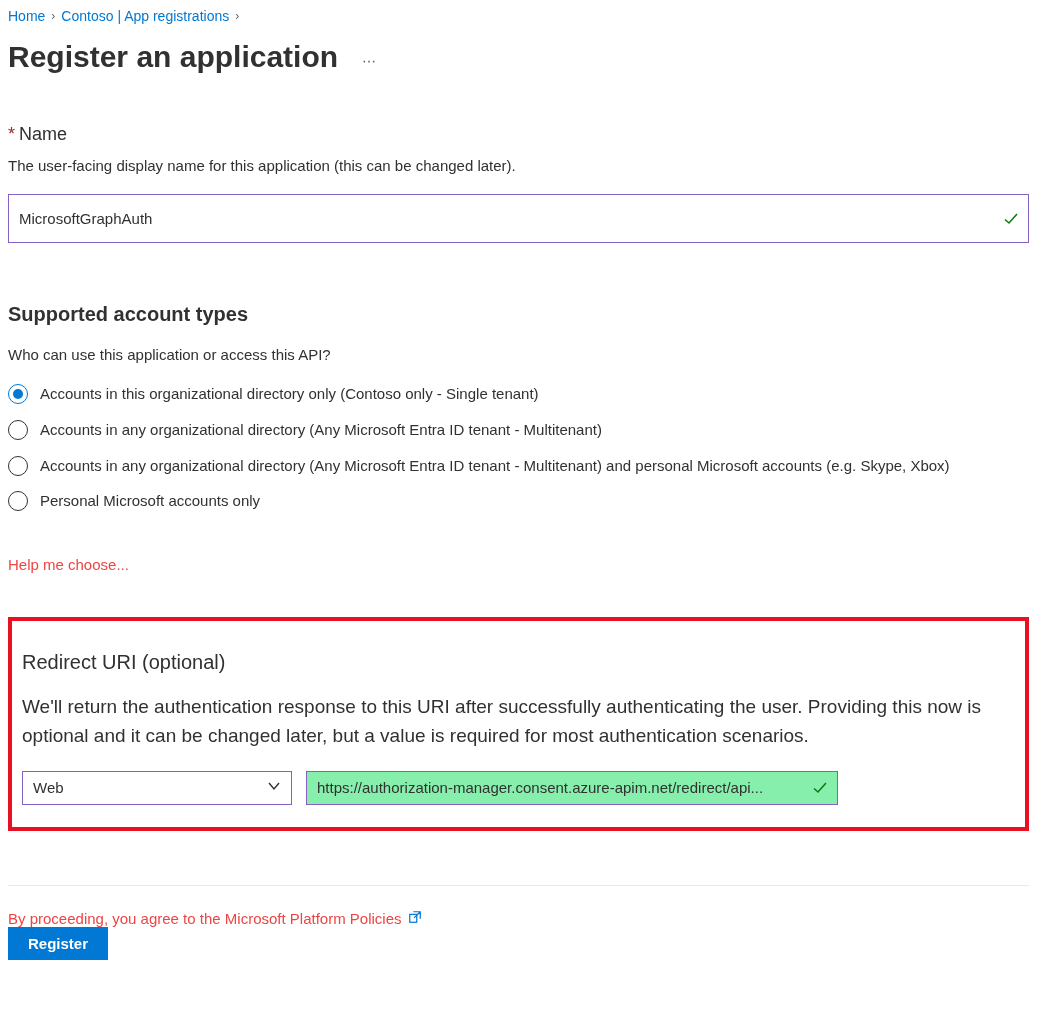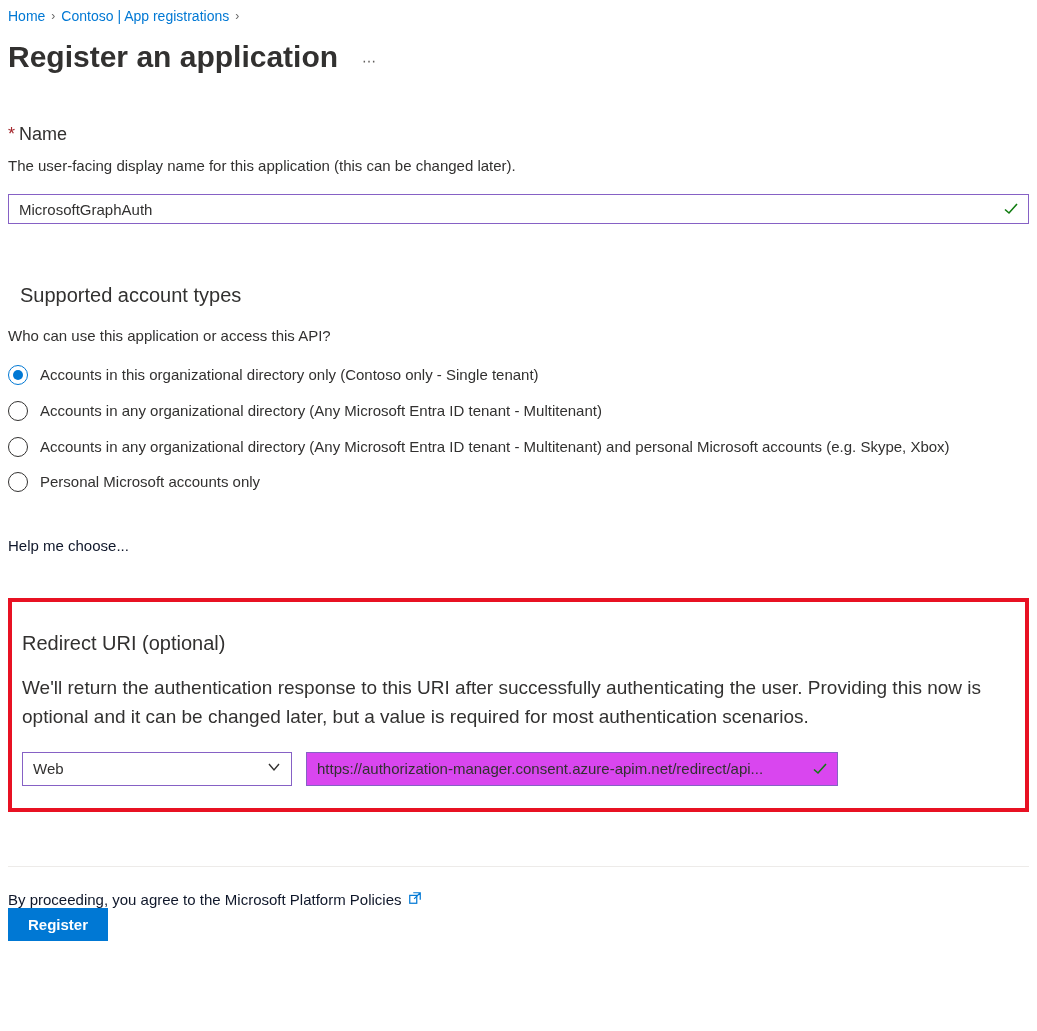--- a/index.html
+++ b/index.html
@@ -28,40 +28,40 @@
     display: inline-block;
   }
   .title-row { display: flex; align-items: center; gap: 20px; margin-bottom: 50px; }
   .more-dots { color: #605e5c; letter-spacing: 2px; cursor: pointer; font-size: 14px; padding-top:14px;}
   .label-row { font-size: 18px; margin-bottom: 12px; }
   .req { color: #a4262c; margin-right: 4px; }
   .help-text { font-size: 15px; color: #323130; margin-bottom: 20px; }
   .name-input-wrap { position: relative; }
   .name-input {
     width: 100%;
-    height: 30px;
+    height: 49px;
     border: 1px solid #8661c5;
     padding: 4px 36px 4px 10px;
     font-size: 15px;
     outline: none;
     background: #fff;
     color:#323130;
   }
   .check-icon {
     position: absolute;
     right: 10px;
     top: 50%;
     transform: translateY(-50%);
     color: #107c10;
   }
   .check-icon svg { display:block; }
   h2 {
     font-size: 20px;
-    font-weight: 400;
-    margin: 60px 0 20px 12px;
+    font-weight: 700;
+    margin: 60px 0 20px 0;
     color: #323130;
   }
   .radio-list { margin-top: 10px; }
   .radio-row {
     display: flex;
     align-items: flex-start;
     gap: 12px;
     margin-bottom: 14px;
     cursor: pointer;
   }
@@ -77,21 +77,21 @@
   .radio-circle.selected::after {
     content: "";
     position: absolute;
     width: 10px; height: 10px;
     border-radius: 50%;
     background: #0078d4;
     top: 50%; left: 50%;
     transform: translate(-50%, -50%);
   }
   .radio-label { font-size: 15px; line-height: 1.45; }
-  .link { color: #0f172a; cursor: pointer; font-size: 15px; display:inline-block; }
+  .link { color: #ef4444; cursor: pointer; font-size: 15px; display:inline-block; }
   .help-me { margin-top: 30px; }
   .highlight-box {
     border: 4px solid #e81123;
     padding: 14px 10px 22px 10px;
     margin-top: 44px;
   }
   .highlight-box h2 { margin: 16px 0 18px 0; font-size: 20px; font-weight:400; }
   .uri-desc { font-size: 19px; margin-bottom: 20px; line-height:1.55; }
   .uri-row { display: flex; gap: 14px; }
   .platform-select {
@@ -109,21 +109,21 @@
   }
   .chevron { margin-left:auto; }
   .uri-input-wrap { position: relative; width: 532px; }
   .uri-input {
     width: 100%;
     height: 34px;
     border: 1px solid #8661c5;
     padding: 4px 34px 4px 10px;
     font-size: 15px;
     outline: none;
-    background: #d946ef;
+    background: #86efac;
     color:#323130;
     text-overflow: ellipsis;
   }
   .divider {
     border: none;
     border-top: 1px solid #edebe9;
     margin: 54px 0 24px 0;
   }
   .policy-row { display:flex; align-items:center; gap:6px; }
   .ext-icon { color:#0078d4; }

